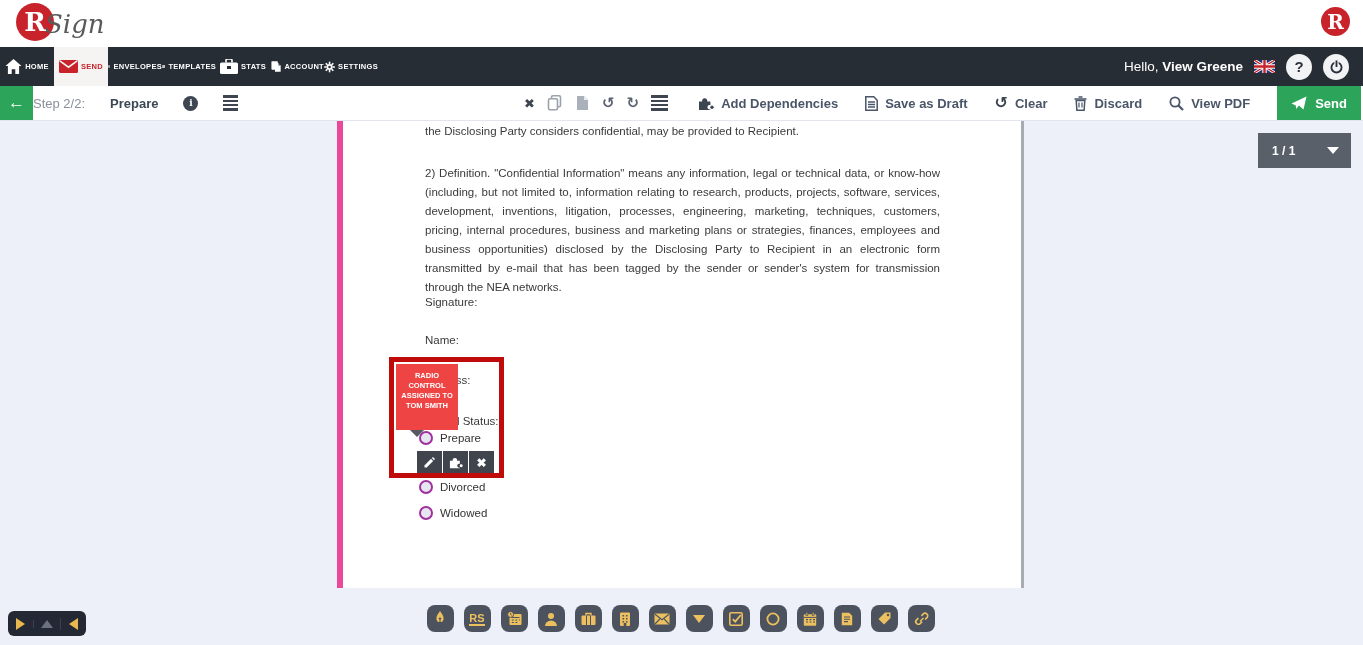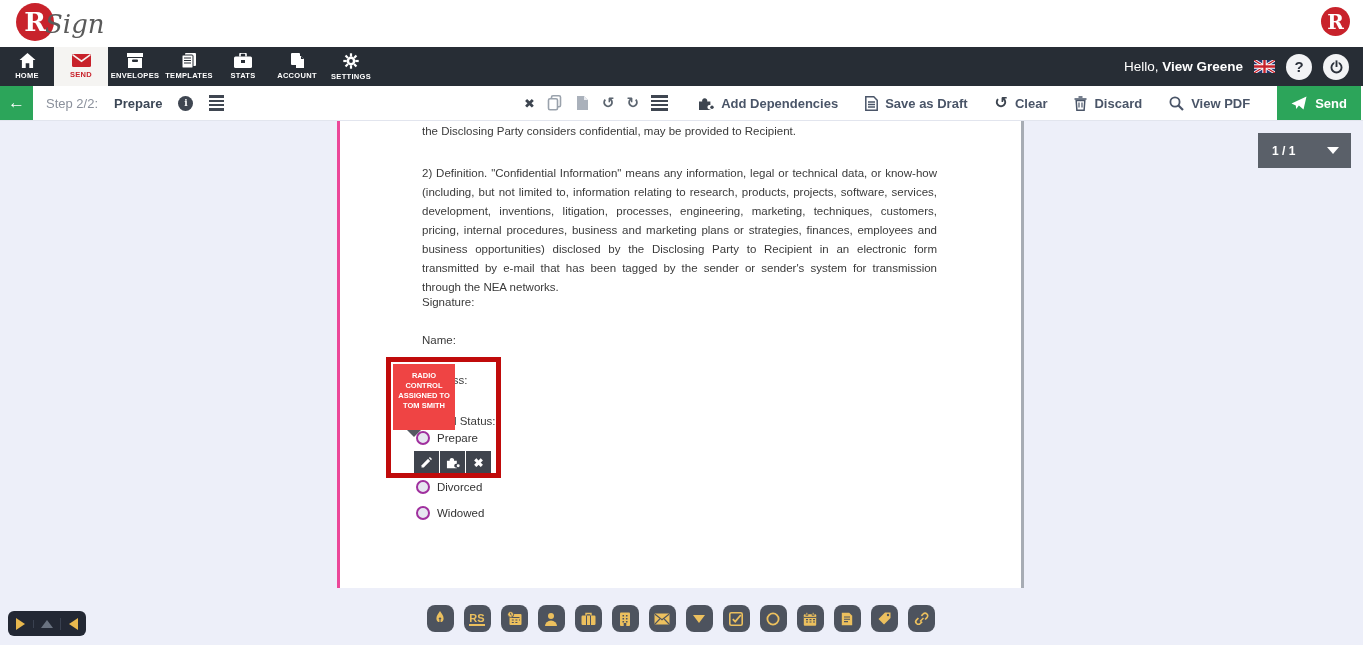--- a/index.html
+++ b/index.html
@@ -14,57 +14,57 @@
     font-family:"DejaVu Serif", serif; font-weight:bold; font-size:26px; display:flex;
     align-items:center; justify-content:center; }
   .brand-script { font-family:"DejaVu Serif", serif; font-style:italic; font-size:26px;
     color:#5a5a5a; margin-left:-9px; margin-top:6px; }
   .corner-circle { position:absolute; right:13px; top:7px; width:29px; height:29px; border-radius:50%;
     background:#c8222b; color:#fff; font-family:"DejaVu Serif", serif; font-weight:bold; font-size:20px;
     display:flex; align-items:center; justify-content:center; }
 
   
   .mainnav { height:39px; background:#272d35; display:flex; align-items:stretch; }
-  .nav-item { width:54px; display:flex; flex-direction:column; align-items:center; justify-content:center;
+  .nav-item { width:54px; display:flex; flex-direction:row; align-items:center; justify-content:center;
     gap:3px; color:#fff; cursor:pointer; }
   .nav-item .lbl { font-size:7.5px; font-weight:bold; letter-spacing:.3px; }
   .nav-item.active { background:#f5f4f2; color:#c8222b; }
   .nav-item.active svg { fill:#c8222b; }
   .nav-item svg { fill:#ffffff; }
   .nav-right { margin-left:auto; display:flex; align-items:center; padding-right:14px; gap:11px; }
   .greeting { color:#fff; font-size:13.5px; }
   .greeting b { font-weight:bold; }
   .flag { width:21px; height:13px; display:block; }
   .circle-btn { width:26px; height:26px; border-radius:50%; background:#f2f3f5; display:flex;
     align-items:center; justify-content:center; color:#2b313b; font-weight:bold; font-size:15px; cursor:pointer; }
 
   
   .prep-bar { height:35px; background:#ffffff; display:flex; align-items:stretch; border-bottom:1px solid #e2e5ee; }
   .back-btn { width:33px; background:#2ca55a; color:#fff; font-size:17px; font-weight:bold;
     display:flex; align-items:center; justify-content:center; cursor:pointer; }
-  .step-group { display:flex; align-items:center; gap:16px; margin-left:13px; font-size:13px; }
+  .step-group { display:flex; align-items:center; gap:25px; font-size:13px; }
   .step-label { color:#8a909b; }
   .step-name { color:#3c4756; font-weight:bold;text-align:center; }
   .info-dot { width:15px; height:15px; border-radius:50%; background:#3f4651; color:#fff; font-size:9px;
     font-weight:bold; font-family:"DejaVu Serif", serif; display:flex; align-items:center; justify-content:center; cursor:pointer; }
   .bars { display:flex; flex-direction:column; gap:2px; cursor:pointer; }
   .bars i { display:block; width:15px; height:2.4px; background:#3f4651; }
   .spacer { flex:1; }
   .edit-cluster { display:flex; align-items:center; gap:12px; margin-right:30px; }
   .glyph-btn { color:#5b646f; font-size:15px; line-height:1; cursor:pointer; font-family:"DejaVu Sans", sans-serif; }
   .glyph-btn.dark { color:#3d4550; font-weight:bold; font-size:13px; }
   .action-btn { display:flex; align-items:center; gap:7px; margin-right:27px; cursor:pointer;
     font-size:13px; font-weight:bold; color:#4a5568; }
   .send-btn { background:#2ca55a; color:#fff; display:flex; align-items:center; gap:8px; padding:0 14px;
     margin-right:2px; font-size:13px; font-weight:bold; cursor:pointer; }
 
   
   .workspace { position:relative; height:524px; background:#edeff9; }
   .doc-page { position:absolute; left:337px; top:0; width:687px; height:467px; background:#ffffff;
-    border-left:3px solid #ec4899; border-right:3px solid #a7acb4; }
+    border-left:6px solid #ec4899; border-right:3px solid #a7acb4; }
   .doc-text { position:absolute; color:#3a3a3a; font-size:11.5px; line-height:19px; }
   .page-pill { position:absolute; right:12px; top:12px; width:93px; height:35px; background:#5a6069;
     color:#fff; display:flex; align-items:center; cursor:pointer; }
   .page-pill .num { font-size:12px; font-weight:bold; margin-left:14px; }
   .page-pill .tri { margin-left:auto; margin-right:12px; width:0; height:0;
     border-left:6px solid transparent; border-right:6px solid transparent; border-top:7px solid #fff; }
 
   
   .radio-row { position:absolute; display:flex; align-items:center; gap:7px; }
   .radio-circle { width:14px; height:14px; border-radius:50%; background:#e6e6f0; border:2px solid #a0309e; cursor:pointer; }

